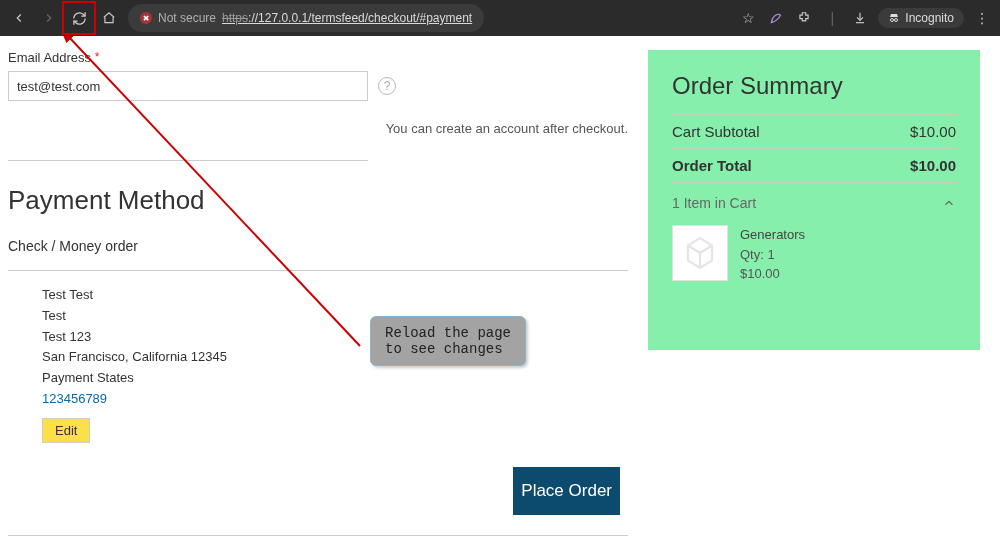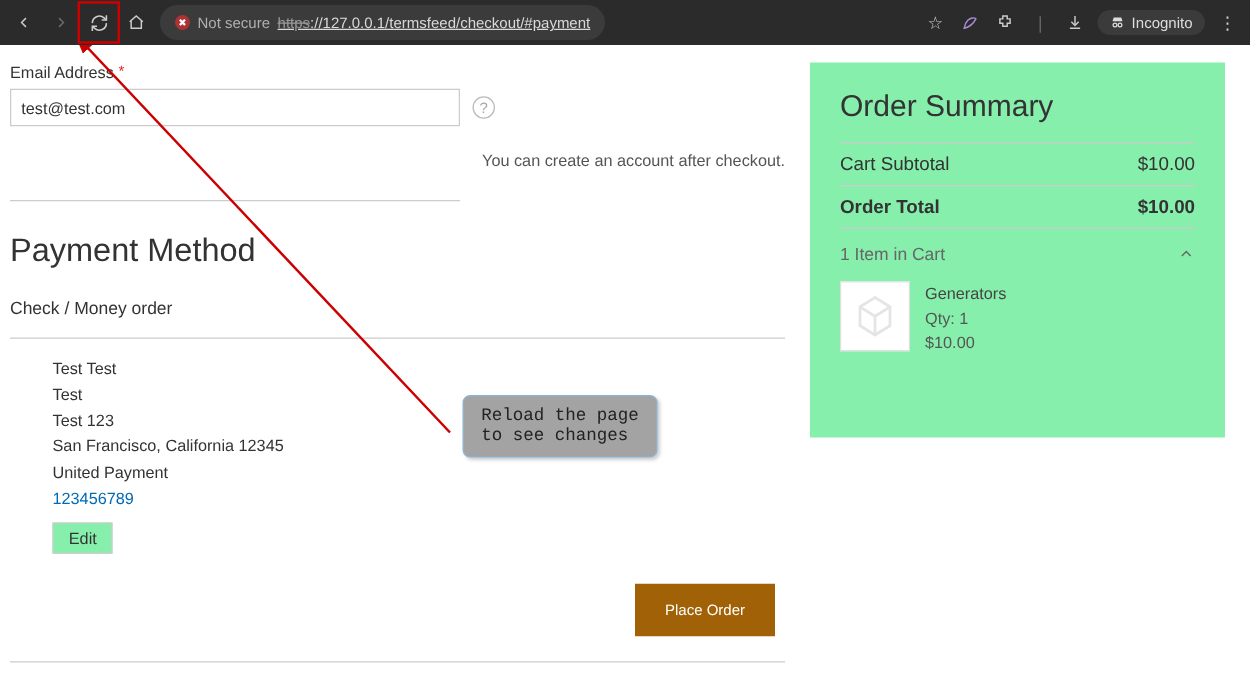--- a/index.html
+++ b/index.html
@@ -33,24 +33,24 @@
     .help-circle { width: 18px; height: 18px; border: 1px solid #bbb; border-radius: 50%; display: flex; align-items: center; justify-content: center; font-size: 12px; color: #aaa; }
     .note-text { font-size: 13px; color: #555; margin-top: 20px; text-align: right; }
     .hr { border: none; border-top: 1px solid #ccc; margin: 24px 0; width: 360px; }
 
     h1.payment { font-size: 26px; font-weight: 300; color: #333; margin-bottom: 22px; }
     .pm-label { font-size: 14px; color: #333; margin-bottom: 16px; }
     .pm-divider { border: none; border-top: 1px solid #ccc; margin-bottom: 14px; }
 
     .addr { padding-left: 34px; font-size: 13px; color: #333; line-height: 1.6; }
     .addr .phone { color: #006bb4; }
-    .edit-btn { margin-top: 8px; background: #86efac; border: 1px solid #ccc; padding: 4px 12px; font-size: 13px; cursor: pointer; color: #333; }
+    .edit-btn { margin-top: 8px; background: #fde047; border: 1px solid #ccc; padding: 4px 12px; font-size: 13px; cursor: pointer; color: #333; }
 
     .place-order-row { display: flex; justify-content: flex-end; margin-top: 24px; padding-right: 8px; }
-    .place-order { background: #a16207; color: #fff; border: none; padding: 14px 24px; font-size: 12px; cursor: pointer; }
+    .place-order { background: #0c4a6e; color: #fff; border: none; padding: 14px 8px; font-size: 17px; cursor: pointer; }
 
     .section-divider { border: none; border-top: 1px solid #ccc; margin: 20px 0 14px 0; }
     .discount { color: #006bb4; font-size: 14px; display: flex; align-items: center; gap: 8px; padding-left: 12px; cursor: pointer; }
 
     
     .side-title { font-size: 24px; font-weight: 300; color: #333; margin-bottom: 14px; }
     .sum-row { display: flex; justify-content: space-between; font-size: 15px; border-top: 1px solid #ccc; padding: 8px 0; color: #333; }
     .sum-row.total { font-weight: bold; font-size: 15px; }
     .cart-toggle { display: flex; justify-content: space-between; align-items: center; font-size: 14px; color: #666; border-top: 1px solid #ccc; padding: 12px 0 8px; cursor: pointer; }
     .cart-item { display: flex; gap: 12px; margin-top: 6px; }
@@ -142,21 +142,21 @@
 
     <h1 class="payment">Payment Method</h1>
     <div class="pm-label">Check / Money order</div>
     <hr class="pm-divider">
 
     <div class="addr">
       <div>Test Test</div>
       <div>Test</div>
       <div>Test 123</div>
       <div>San Francisco, California 12345</div>
-      <div>United Payment</div>
+      <div>Payment States</div>
       <div class="phone">123456789</div>
       <button class="edit-btn">Edit</button>
     </div>
 
     <div class="place-order-row">
       <button class="place-order">Place Order</button>
     </div>
 
     <hr class="section-divider">
     <div class="discount">

